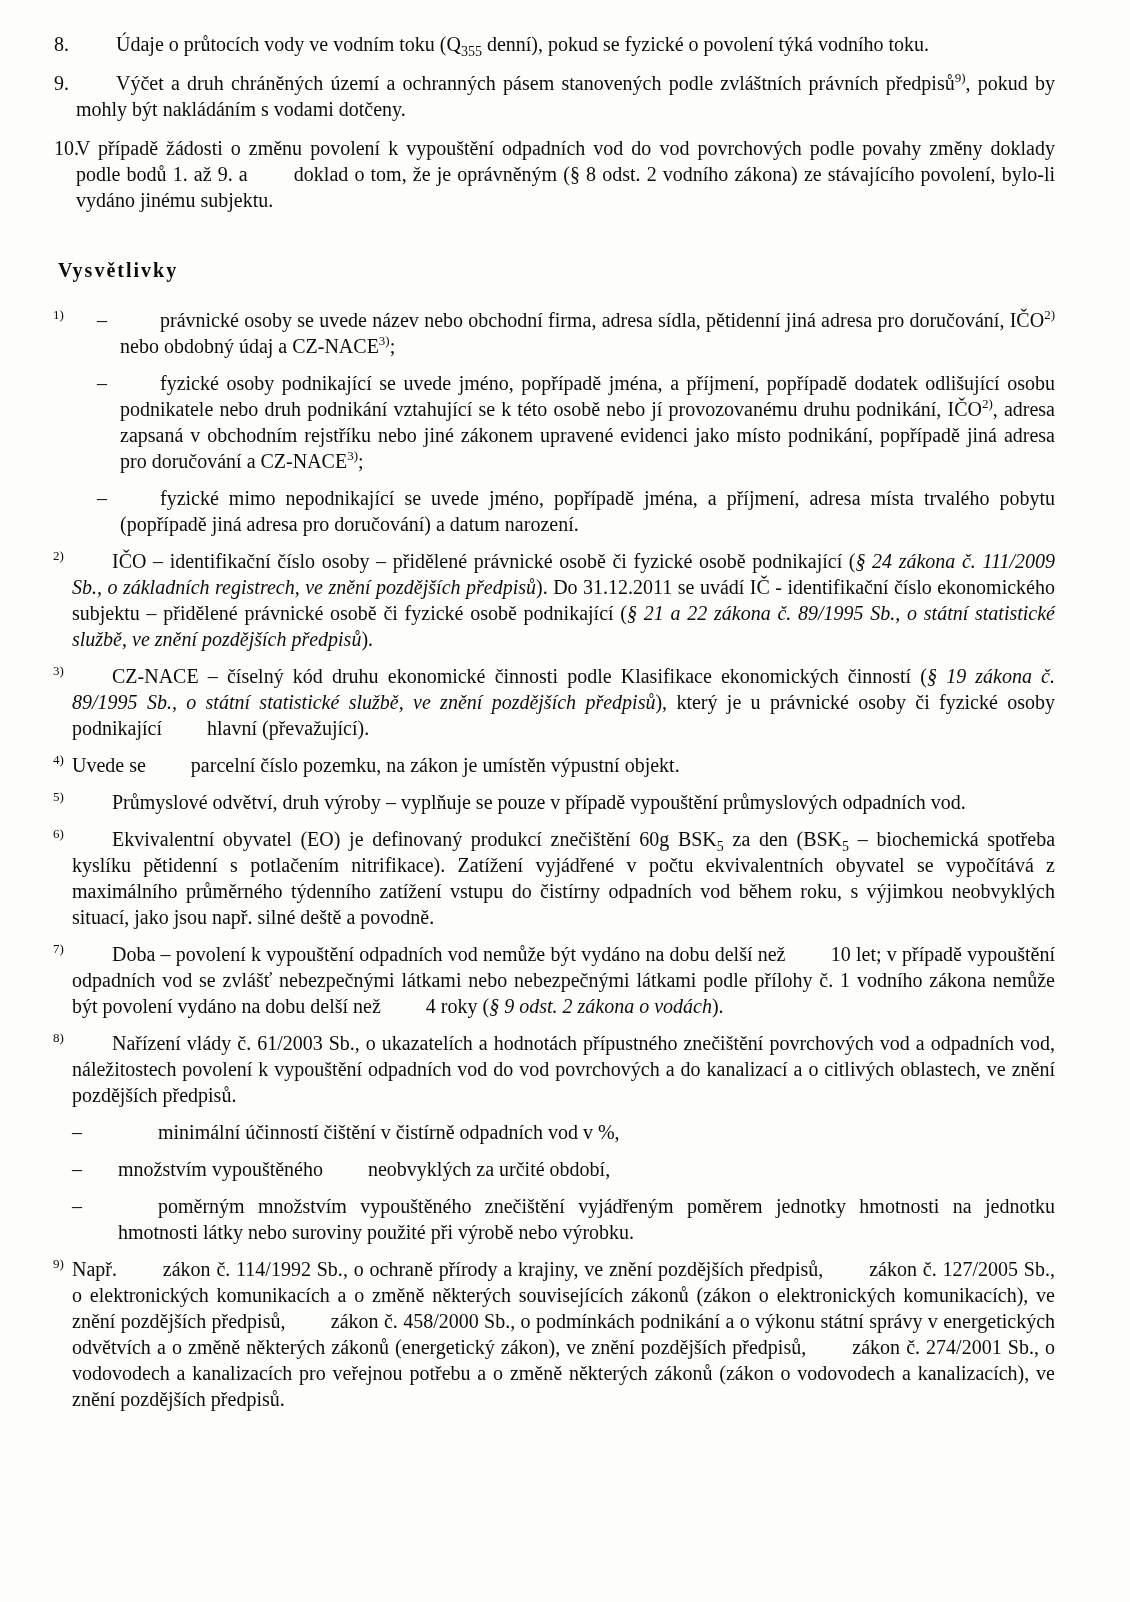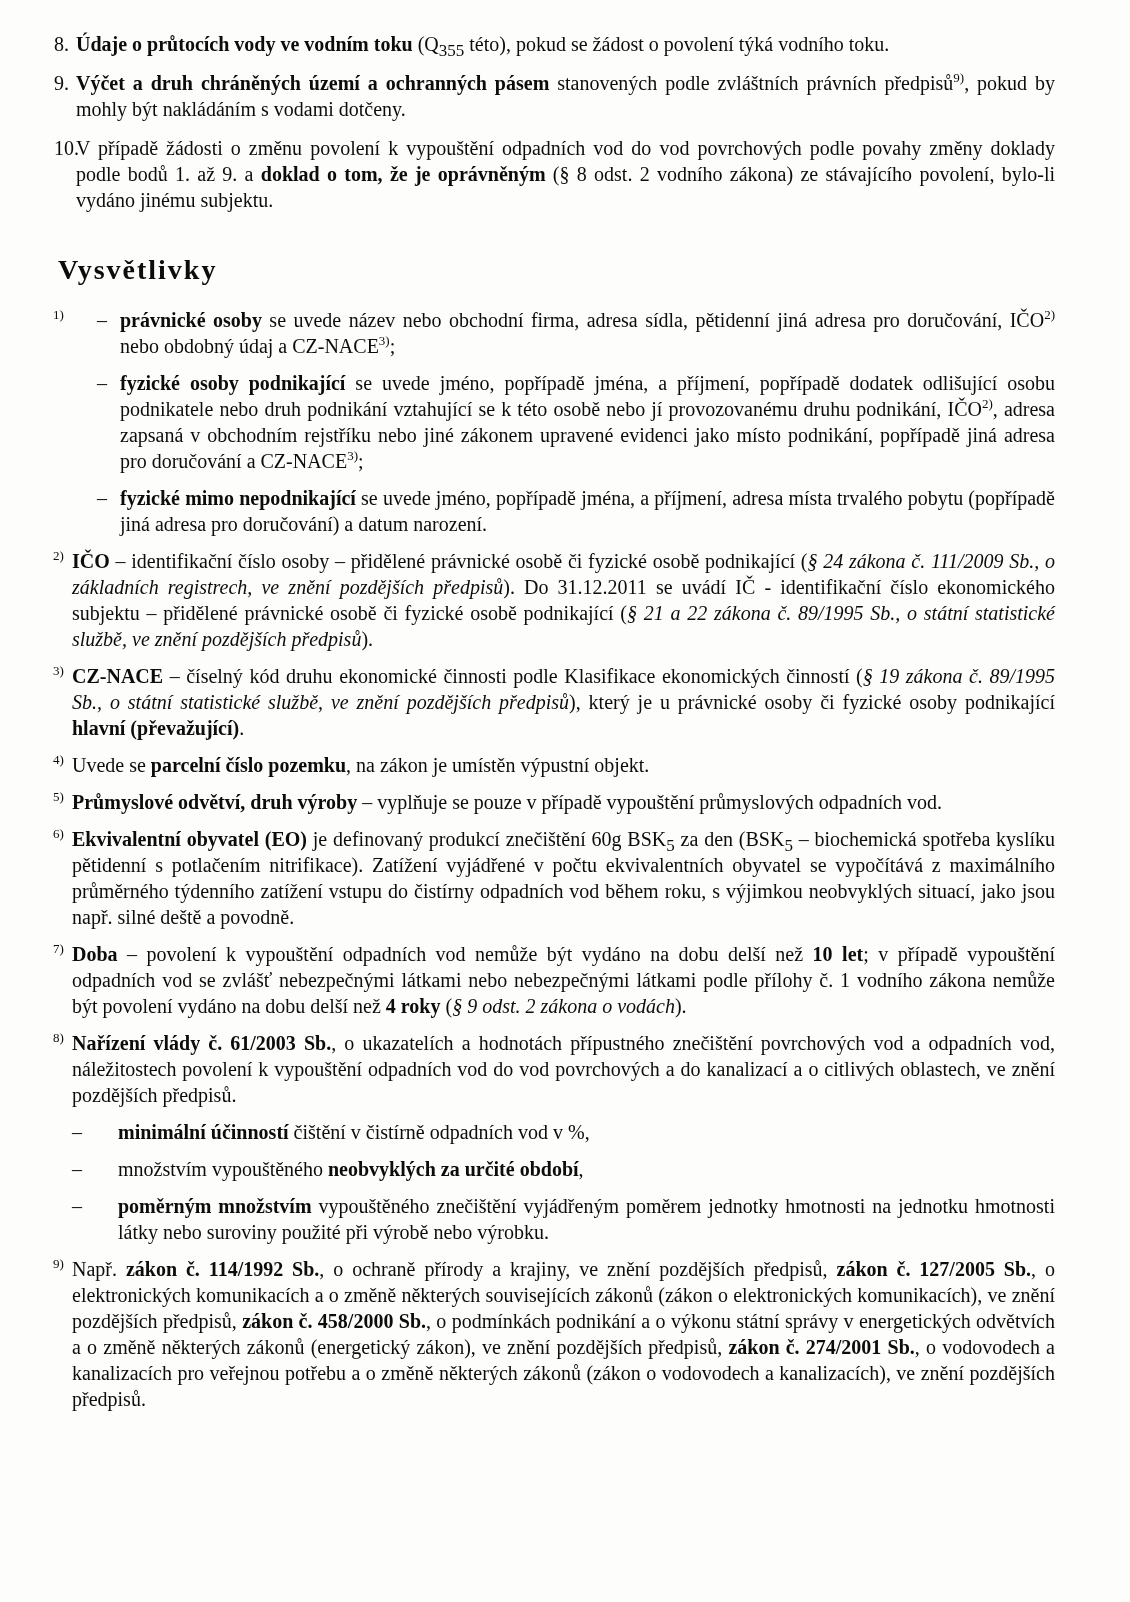--- a/index.html
+++ b/index.html
@@ -10,37 +10,37 @@
     margin: 0 auto;
     background: #fdfdfb;
     color: #0c0c0c;
     font-family: "Liberation Serif", "DejaVu Serif", serif;
     font-size: 20px;
     line-height: 26px;
     box-sizing: border-box;
     padding-top: 31px;
     overflow: hidden;
   }
-  .b { font-weight: bold; }
+  .b { font-weight: normal; margin-left: 40px; }
   .i { font-style: italic; }
   sup { font-size: 13px; line-height: 0; }
-  sub { font-size: 17px; line-height: 0; }
+  sub { font-size: 14px; line-height: 0; }
 
   
   .item {
     position: relative;
     margin: 0 75px 13px 54px;
     padding-left: 22px;
     text-align: justify;
   }
   .item .num { position: absolute; left: 0; top: 0; }
 
   
   .heading {
-    font-size: 28px;
+    font-size: 20px;
     line-height: 34px;
     font-weight: bold;
     letter-spacing: 2px;
     margin: 40px 75px 20px 58px;
   }
 
   
   .footnote {
     position: relative;
     margin: 0 75px 11px 53px;
@@ -61,21 +61,21 @@
   .dash-flush { padding-left: 46px; }
   .dash-flush .dash { left: 0; }
 </style>
 </head>
 <body>
 
 <div class="page">
   <div id="numbered-list">
       <div class="item">
         <span class="num">8.</span>
-        <div class="txt"><span class="b">Údaje o průtocích vody ve vodním toku</span><span> (Q</span><sub>355</sub><span> této), pokud se žádost o povolení týká vodního toku.</span></div>
+        <div class="txt"><span class="b">Údaje o průtocích vody ve vodním toku</span><span> (Q</span><sub>355</sub><span> denní), pokud se fyzické o povolení týká vodního toku.</span></div>
       </div>
       <div class="item">
         <span class="num">9.</span>
         <div class="txt"><span class="b">Výčet a druh chráněných území a ochranných pásem</span><span> stanovených podle zvláštních právních předpisů</span><sup>9)</sup><span>, pokud by mohly být nakládáním s vodami dotčeny.</span></div>
       </div>
       <div class="item">
         <span class="num">10.</span>
         <div class="txt"><span>V případě žádosti o změnu povolení k vypouštění odpadních vod do vod povrchových podle povahy změny doklady podle bodů 1. až 9. a </span><span class="b">doklad o tom, že je oprávněným</span><span> (§ 8 odst. 2 vodního zákona) ze stávajícího povolení, bylo-li vydáno jinému subjektu.</span></div>
       </div>
     </div>

